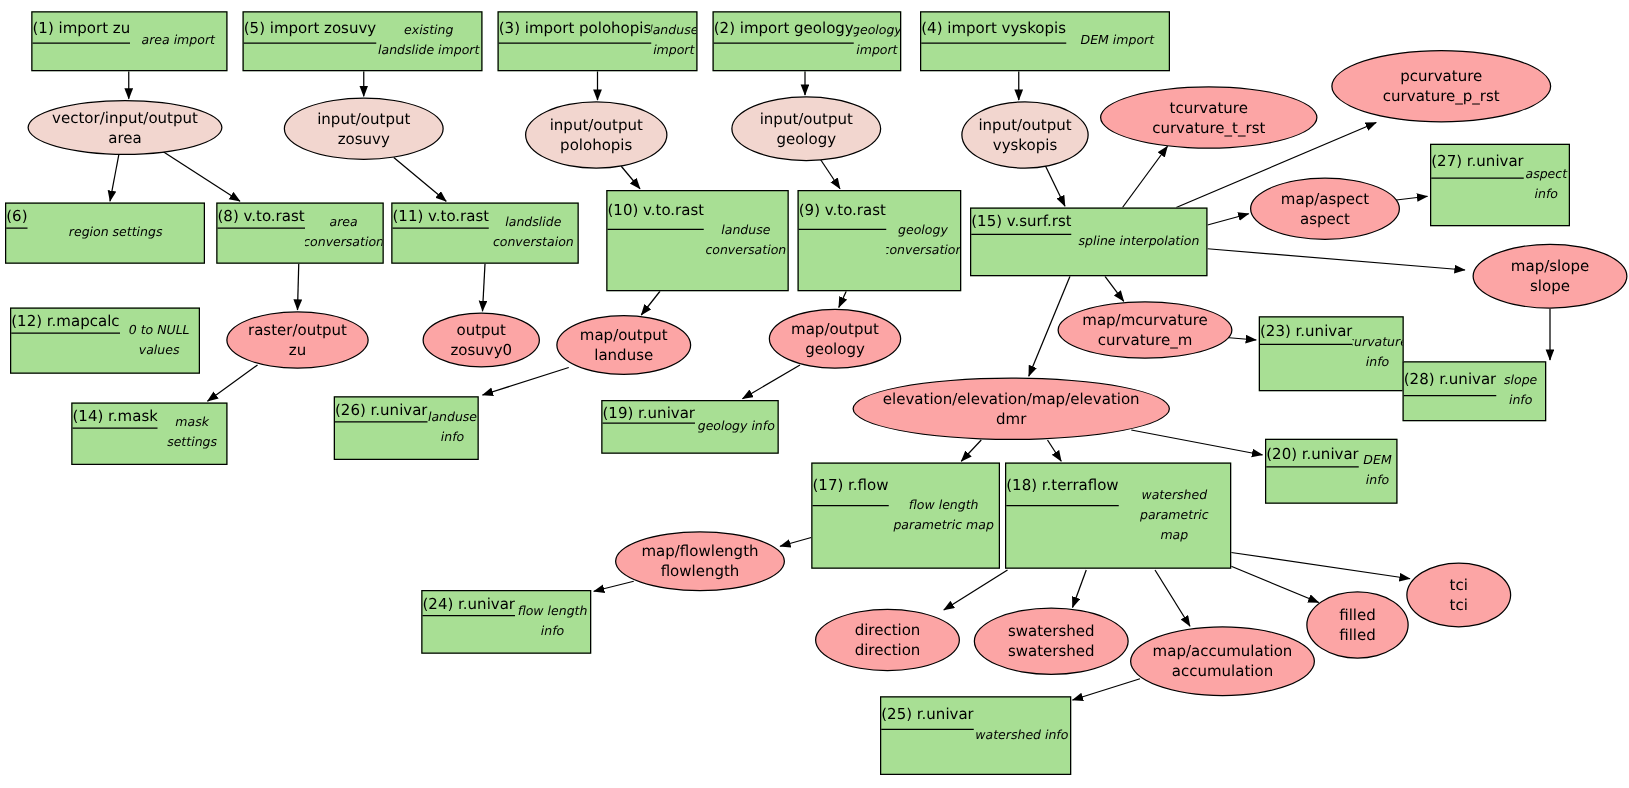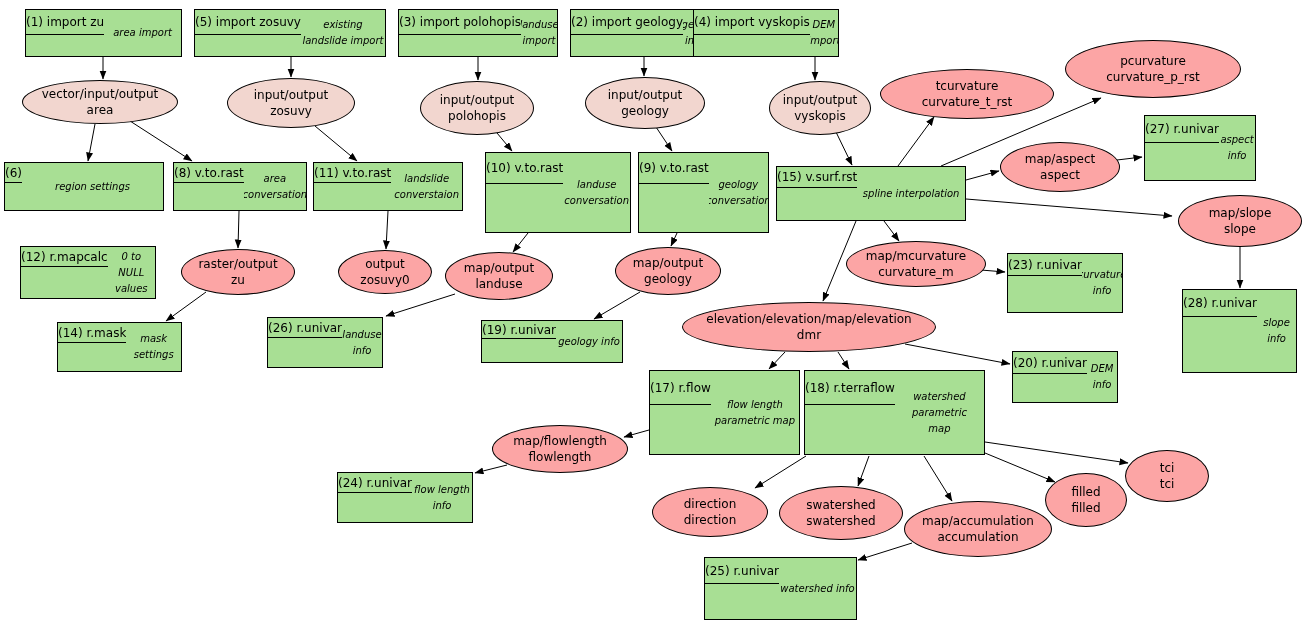--- a/index.html
+++ b/index.html
@@ -92,21 +92,21 @@
     <div class="msub">existing landslide import</div>
   </div>
   <div class="module" style="left:398px;top:9px;width:160px;height:48px;--th:24px">
     <div class="mtitle">(3) import polohopis</div>
     <div class="msub">landuse import</div>
   </div>
   <div class="module" style="left:570px;top:9px;width:151px;height:48px;--th:24px">
     <div class="mtitle">(2) import geology</div>
     <div class="msub">geology import</div>
   </div>
-  <div class="module" style="left:693px;top:9px;width:146px;height:48px;--th:24px">
+  <div class="module" style="left:736px;top:9px;width:200px;height:48px;--th:24px">
     <div class="mtitle">(4) import vyskopis</div>
     <div class="msub">DEM import</div>
   </div>
   <div class="module" style="left:4px;top:162px;width:160px;height:49px;--th:19px">
     <div class="mtitle">(6)</div>
     <div class="msub">region settings</div>
   </div>
   <div class="module" style="left:173px;top:162px;width:134px;height:49px;--th:19px">
     <div class="mtitle">(8) v.to.rast</div>
     <div class="msub">area conversation</div>
@@ -122,21 +122,21 @@
   </div>
   <div class="module" style="left:638px;top:152px;width:131px;height:81px;--th:30px">
     <div class="mtitle">(9) v.to.rast</div>
     <div class="msub">geology
 conversation</div>
   </div>
   <div class="module" style="left:776px;top:166px;width:190px;height:55px;--th:20px">
     <div class="mtitle">(15) v.surf.rst</div>
     <div class="msub">spline interpolation</div>
   </div>
-  <div class="module" style="left:20px;top:246px;width:136px;height:53px;--th:19px">
+  <div class="module" style="left:8px;top:246px;width:152px;height:53px;--th:19px">
     <div class="mtitle">(12) r.mapcalc</div>
     <div class="msub">0 to NULL values</div>
   </div>
   <div class="module" style="left:57px;top:322px;width:125px;height:50px;--th:19px">
     <div class="mtitle">(14) r.mask</div>
     <div class="msub">mask settings</div>
   </div>
   <div class="module" style="left:267px;top:317px;width:116px;height:51px;--th:19px">
     <div class="mtitle">(26) r.univar</div>
     <div class="msub">landuse info</div>
@@ -146,21 +146,21 @@
     <div class="msub">geology info</div>
   </div>
   <div class="module" style="left:1144px;top:115px;width:112px;height:66px;--th:26px">
     <div class="mtitle">(27) r.univar</div>
     <div class="msub">aspect info</div>
   </div>
   <div class="module" style="left:1007px;top:253px;width:116px;height:60px;--th:21px">
     <div class="mtitle">(23) r.univar</div>
     <div class="msub">curvature info</div>
   </div>
-  <div class="module" style="left:1182px;top:289px;width:115px;height:84px;--th:26px">
+  <div class="module" style="left:1122px;top:289px;width:115px;height:48px;--th:26px">
     <div class="mtitle">(28) r.univar</div>
     <div class="msub">slope info</div>
   </div>
   <div class="module" style="left:1012px;top:351px;width:106px;height:52px;--th:21px">
     <div class="mtitle">(20) r.univar</div>
     <div class="msub">DEM info</div>
   </div>
   <div class="module" style="left:649px;top:370px;width:151px;height:85px;--th:33px">
     <div class="mtitle">(17) r.flow</div>
     <div class="msub">flow length

